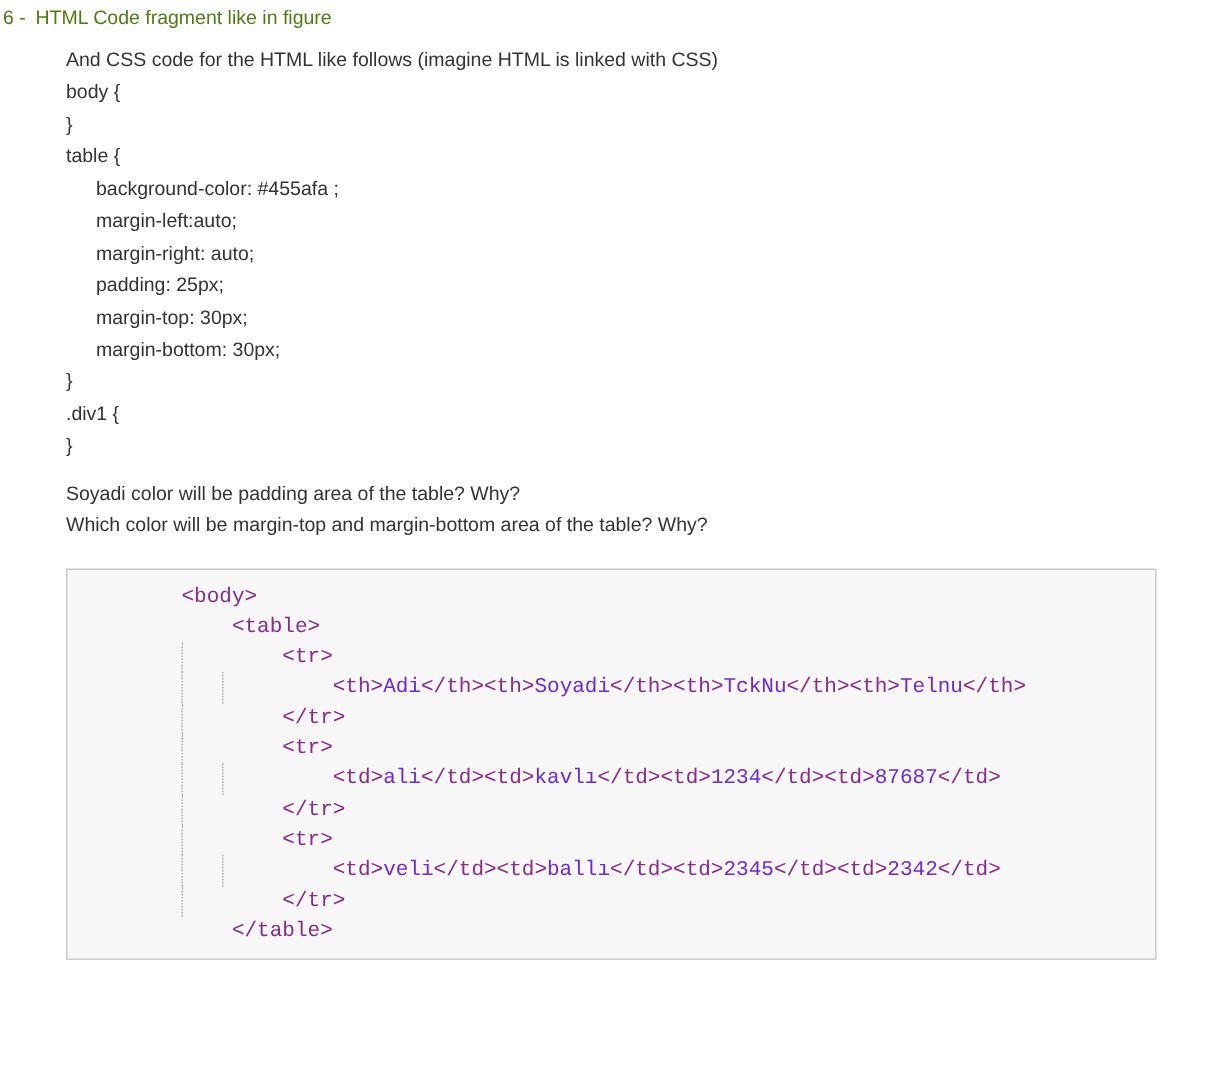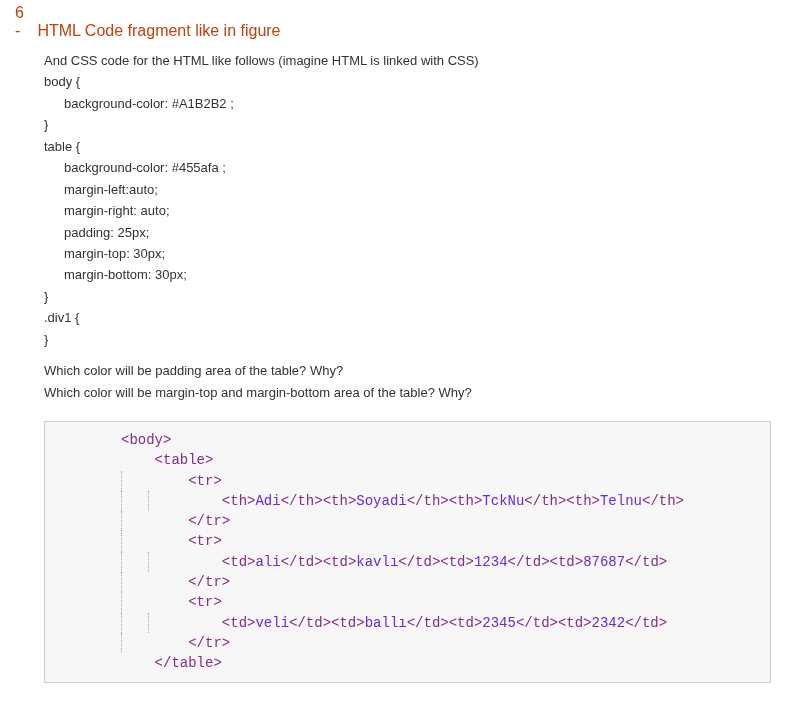--- a/index.html
+++ b/index.html
@@ -8,23 +8,23 @@
     font-family: -apple-system, BlinkMacSystemFont, "Segoe UI", Arial, sans-serif;
     font-size: 13px;
     color: #333;
     background: #fff;
     width: 807px;
   }
   .page {
     padding: 4px 0 10px 0;
   }
   .item-row {
-    padding-left: 15px;
-    color: #c2410c;
-    font-size: 16px;
+    padding-left: 2px;
+    color: #4d7c0f;
+    font-size: 13px;
   }
   .item-num {
     display: inline-block;
     width: 18px;
   }
   .content {
     padding: 10px 36px 0 44px;
     color: #333;
     line-height: 1.65;
   }
@@ -61,34 +61,33 @@
   <div class="item-row">
     <span class="item-num">6 -</span>
     <span>HTML Code fragment like in figure</span>
   </div>
 
   <div class="content">
 
     <div class="line">And CSS code for the HTML like follows (imagine HTML is linked with CSS)</div>
 
     <div class="line">body {</div>
-    <div class="line indent-2">background-color: #A1B2B2 ;</div>
     <div class="line">}</div>
     <div class="line">table {</div>
     <div class="line indent-2">background-color: #455afa ;</div>
     <div class="line indent-2">margin-left:auto;</div>
     <div class="line indent-2">margin-right: auto;</div>
     <div class="line indent-2">padding: 25px;</div>
     <div class="line indent-2">margin-top: 30px;</div>
     <div class="line indent-2">margin-bottom: 30px;</div>
     <div class="line">}</div>
     <div class="line">.div1 {</div>
     <div class="line">}</div>
 
-    <div class="line spaced">Which color will be padding area of the table? Why?</div>
+    <div class="line spaced">Soyadi color will be padding area of the table? Why?</div>
     <div class="line">Which color will be margin-top and margin-bottom area of the table? Why?</div>
 
     <div class="codeblock">
 
       <div class="code-line"><span class="guide-col"></span><span class="purple">&lt;body&gt;</span></div>
 
       <div class="code-line"><span class="guide-col"></span><span>    </span><span class="purple">&lt;table&gt;</span></div>
 
       <div class="code-line"><span class="guide-col"><span class="guide" style="left:70px"></span></span><span>        </span><span class="purple">&lt;tr&gt;</span></div>
 

